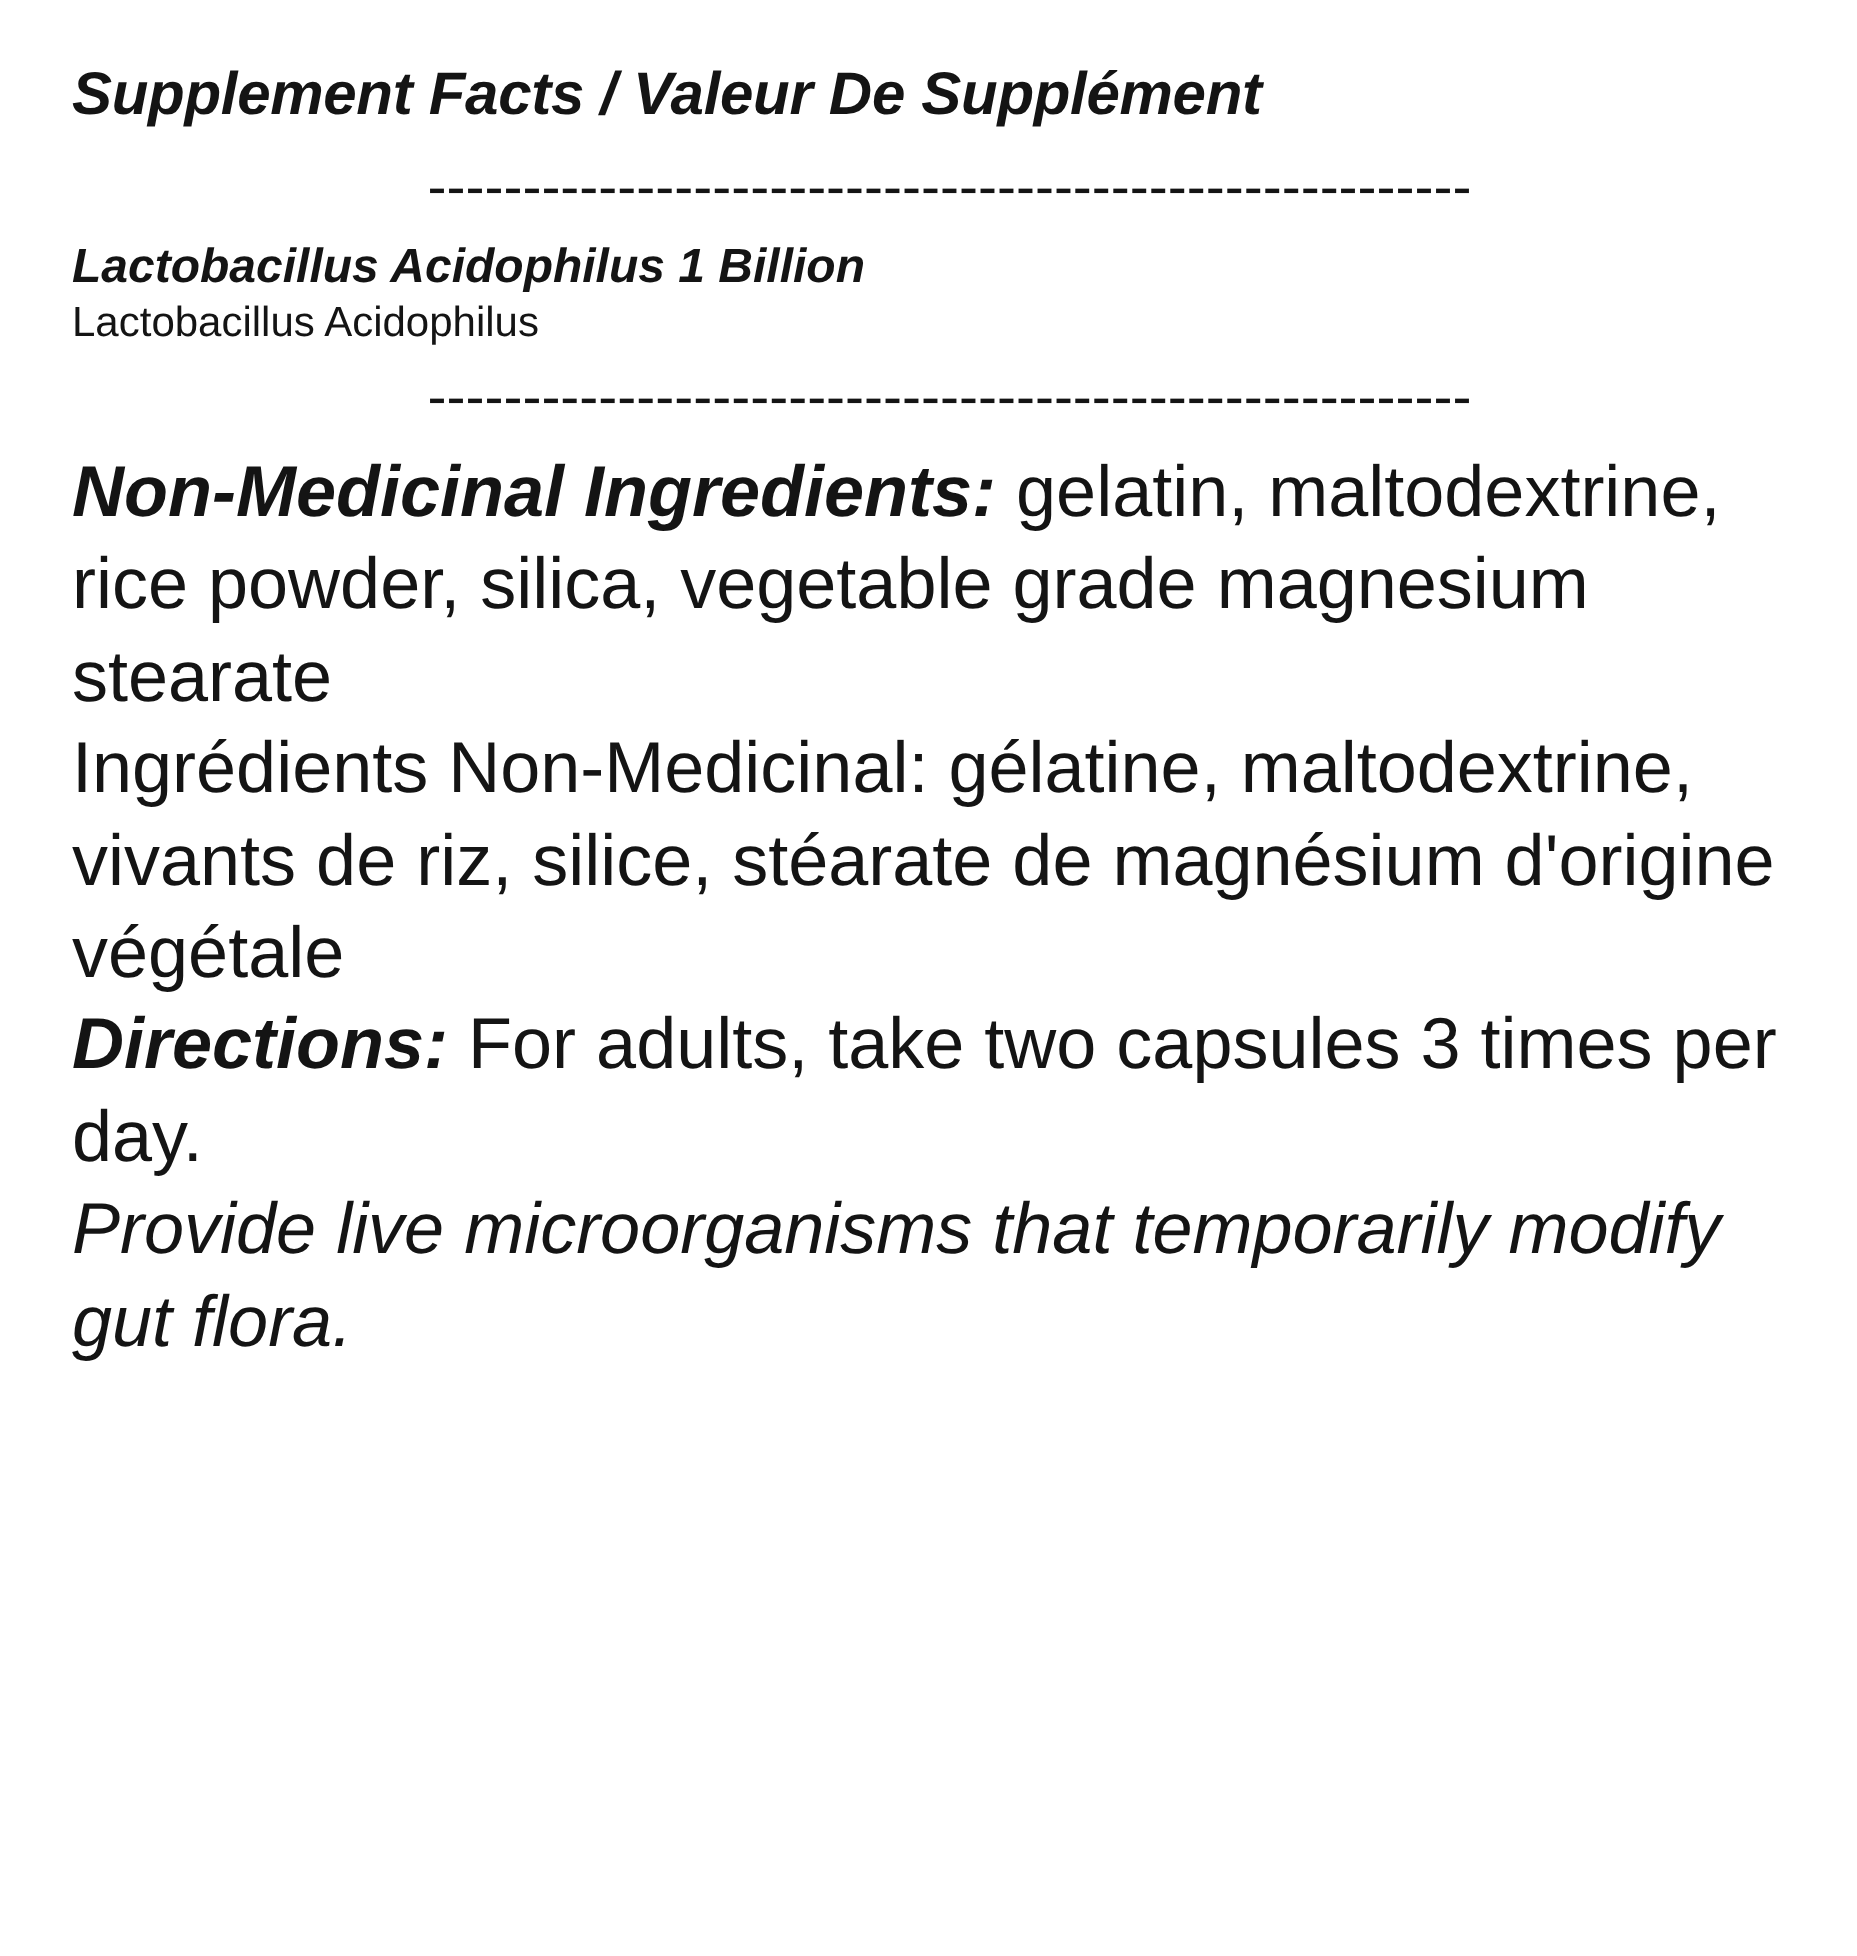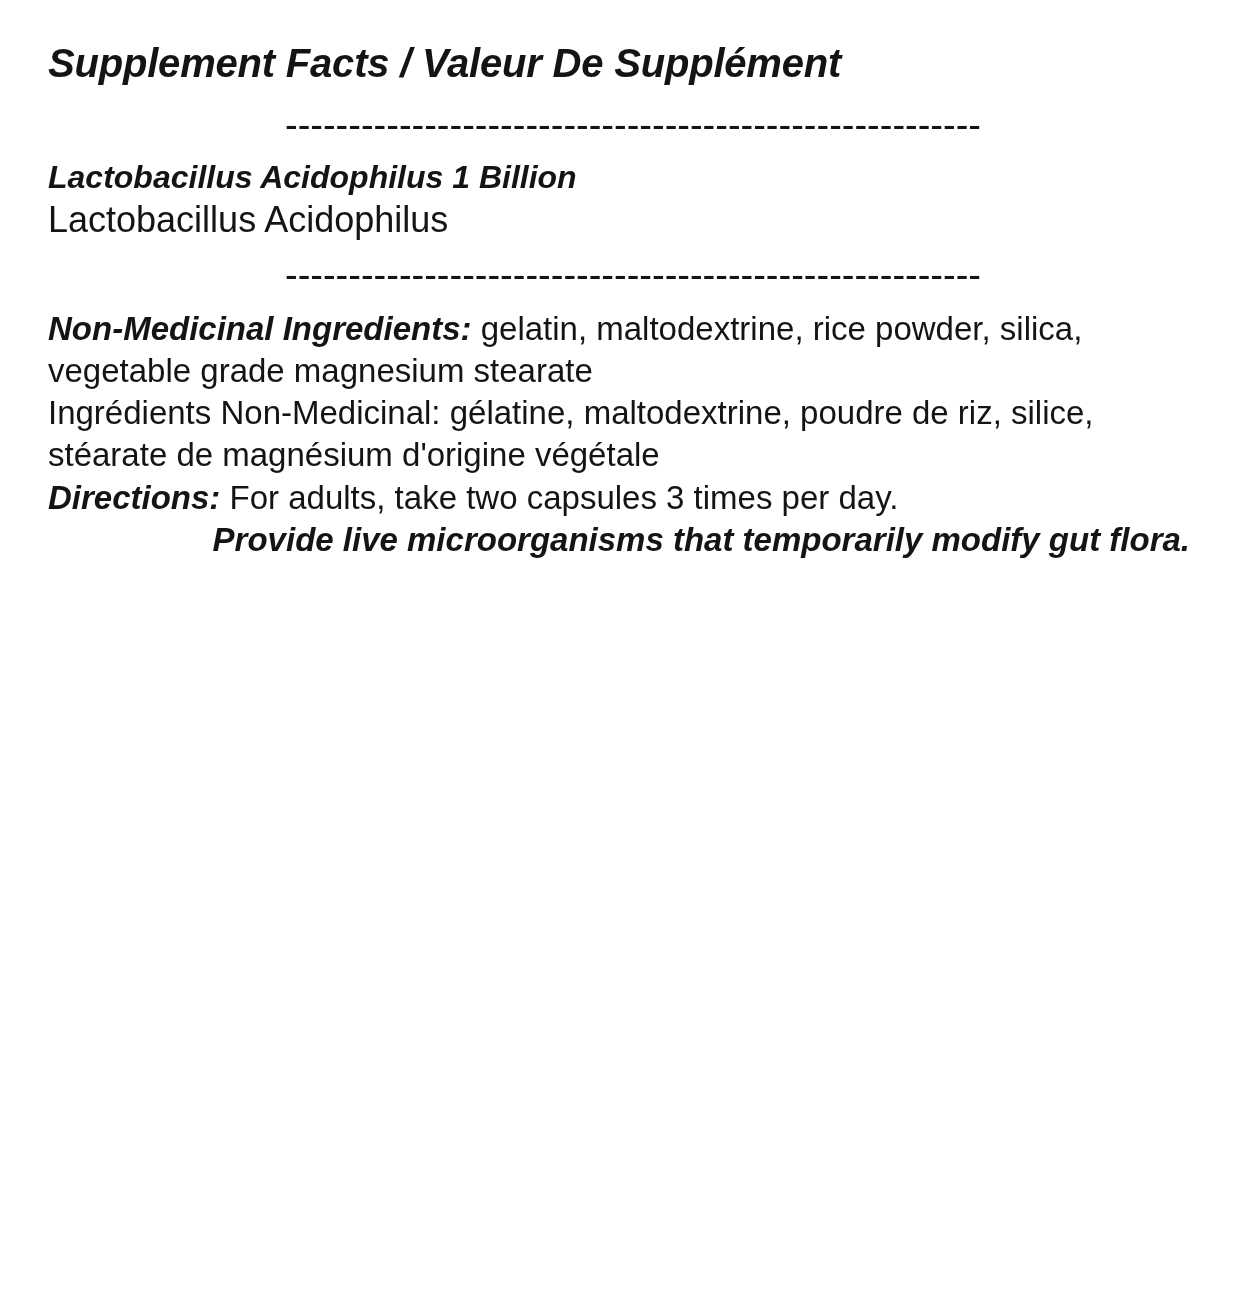--- a/index.html
+++ b/index.html
@@ -49,36 +49,35 @@
   }
   .divider-inner {
     display: inline-block;
     transform: translateX(14px);
   }
   .ingredient-name {
     font-size: 32px;
     line-height: 1.2;
   }
   .ingredient-sub {
-    font-size: 36px;
+    font-size: 28px;
     line-height: 1.25;
   }
   .para {
-    font-size: 33px;
+    font-size: 48px;
     line-height: 1.28;
     margin: 0;
   }
   .para .label {
     font-weight: bold;
     font-style: italic;
   }
   .para.emph {
-    font-weight: bold;
+    font-weight: normal;
     font-style: italic;
-    text-align: right;
   }
 </style>
 </head>
 <body>
 
 <div class="panel">
 
   <div class="header-block">
     <div class="line bold-italic">Supplement Facts / Valeur De Supplément</div>
   </div>
@@ -87,21 +86,21 @@
 
   <div>
     <div class="ingredient-name bold-italic">Lactobacillus Acidophilus 1 Billion</div>
     <div class="ingredient-sub regular">Lactobacillus Acidophilus</div>
   </div>
 
   <div class="divider"><span class="divider-inner">-------------------------------------------------------</span></div>
 
   <p class="para"><span class="label">Non-Medicinal Ingredients:</span><span> gelatin, maltodextrine, rice powder, silica, vegetable grade magnesium stearate</span></p>
 
-  <p class="para regular">Ingrédients Non-Medicinal: gélatine, maltodextrine, poudre de riz, silice, stéarate de magnésium d'origine végétale</p>
+  <p class="para regular">Ingrédients Non-Medicinal: gélatine, maltodextrine, vivants de riz, silice, stéarate de magnésium d'origine végétale</p>
 
   <p class="para"><span class="label">Directions:</span><span> For adults, take two capsules 3 times per day.</span></p>
 
 
   <p class="para emph">Provide live microorganisms that temporarily modify gut flora.</p>
 
 
 </div>
 
 </body></html>

